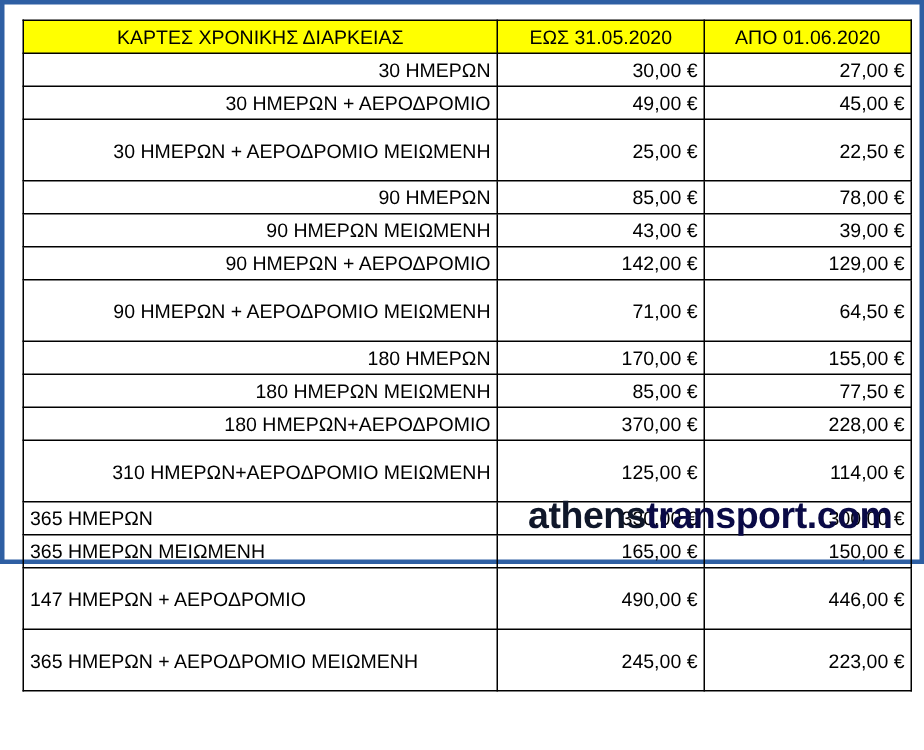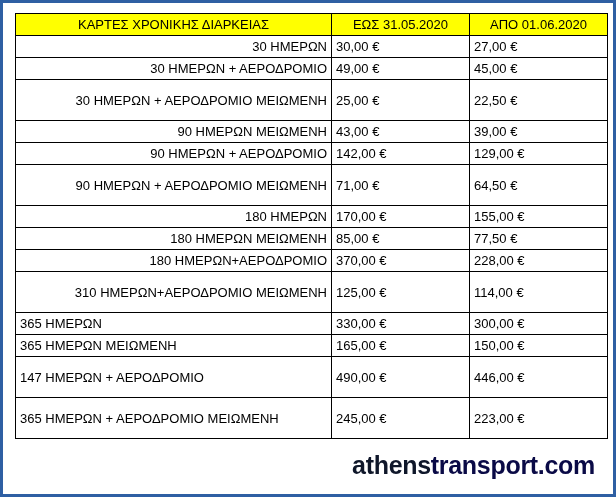--- a/index.html
+++ b/index.html
@@ -13,21 +13,21 @@
     font-family: "Liberation Sans", sans-serif;
     color: #000000;
     position: relative;
     overflow: hidden;
   }
   .page-frame {
     position: absolute;
     left: 0;
     top: 0;
     width: 616px;
-    height: 497px;
+    height: 376px;
     border: 3px solid #2e5fa3;
     box-sizing: border-box;
     background: #ffffff;
   }
   .table-wrap {
     position: absolute;
     left: 12px;
     top: 10px;
     width: 592px;
   }
@@ -55,21 +55,21 @@
     padding: 5px 3px;
   }
   td.desc {
     text-align: right;
   }
   td.desc-left {
     text-align: left;
     padding-left: 6px;
   }
   td.price {
-    text-align: left;
+    text-align: right;
     margin-top: 36px;
   }
   tr.tall td {
     height: 34px;
   }
   .brand {
     position: absolute;
     right: 18px;
     bottom: 14px;
     font-size: 25px;
@@ -106,20 +106,25 @@
           </tr>
           <tr>
             <td class="desc">30 ΗΜΕΡΩΝ + ΑΕΡΟΔΡΟΜΙΟ</td>
             <td class="price">49,00 €</td>
             <td class="price">45,00 €</td>
           </tr>
           <tr class="tall">
             <td class="desc">30 ΗΜΕΡΩΝ + ΑΕΡΟΔΡΟΜΙΟ ΜΕΙΩΜΕΝΗ</td>
             <td class="price">25,00 €</td>
             <td class="price">22,50 €</td>
+          </tr>
+          <tr>
+            <td class="desc">90 ΗΜΕΡΩΝ</td>
+            <td class="price">85,00 €</td>
+            <td class="price">78,00 €</td>
           </tr>
           <tr>
             <td class="desc">90 ΗΜΕΡΩΝ ΜΕΙΩΜΕΝΗ</td>
             <td class="price">43,00 €</td>
             <td class="price">39,00 €</td>
           </tr>
           <tr>
             <td class="desc">90 ΗΜΕΡΩΝ + ΑΕΡΟΔΡΟΜΙΟ</td>
             <td class="price">142,00 €</td>
             <td class="price">129,00 €</td>

